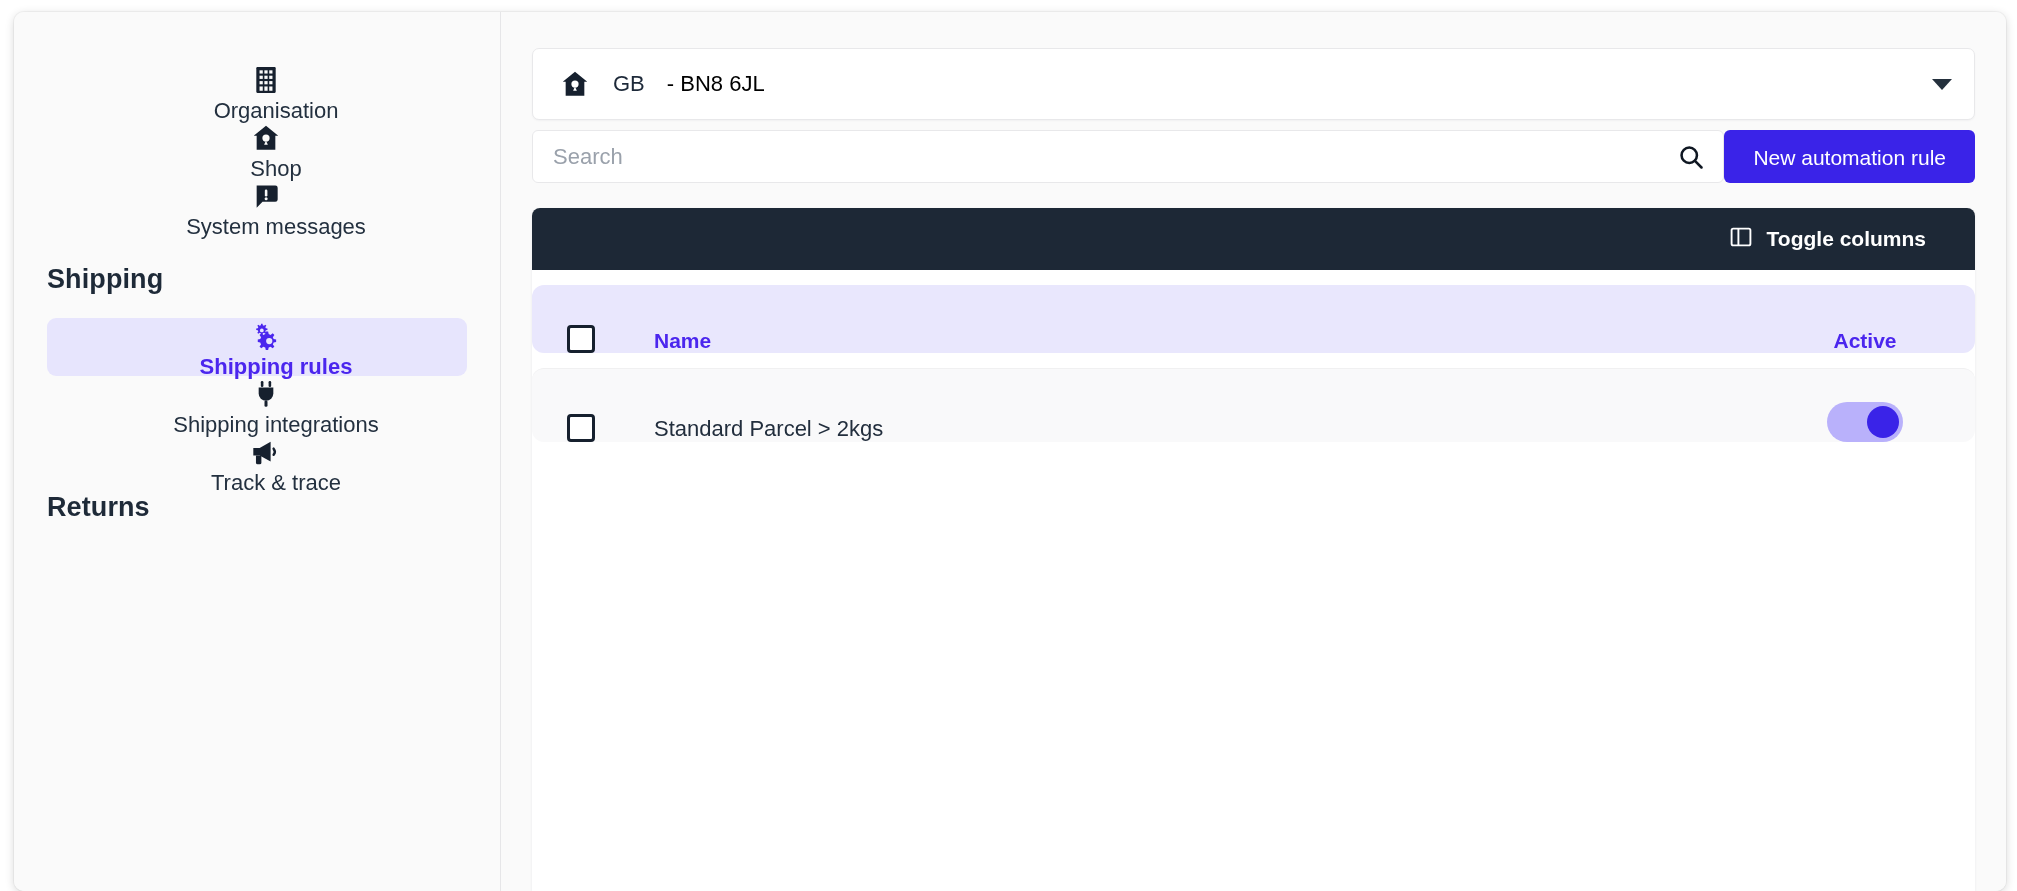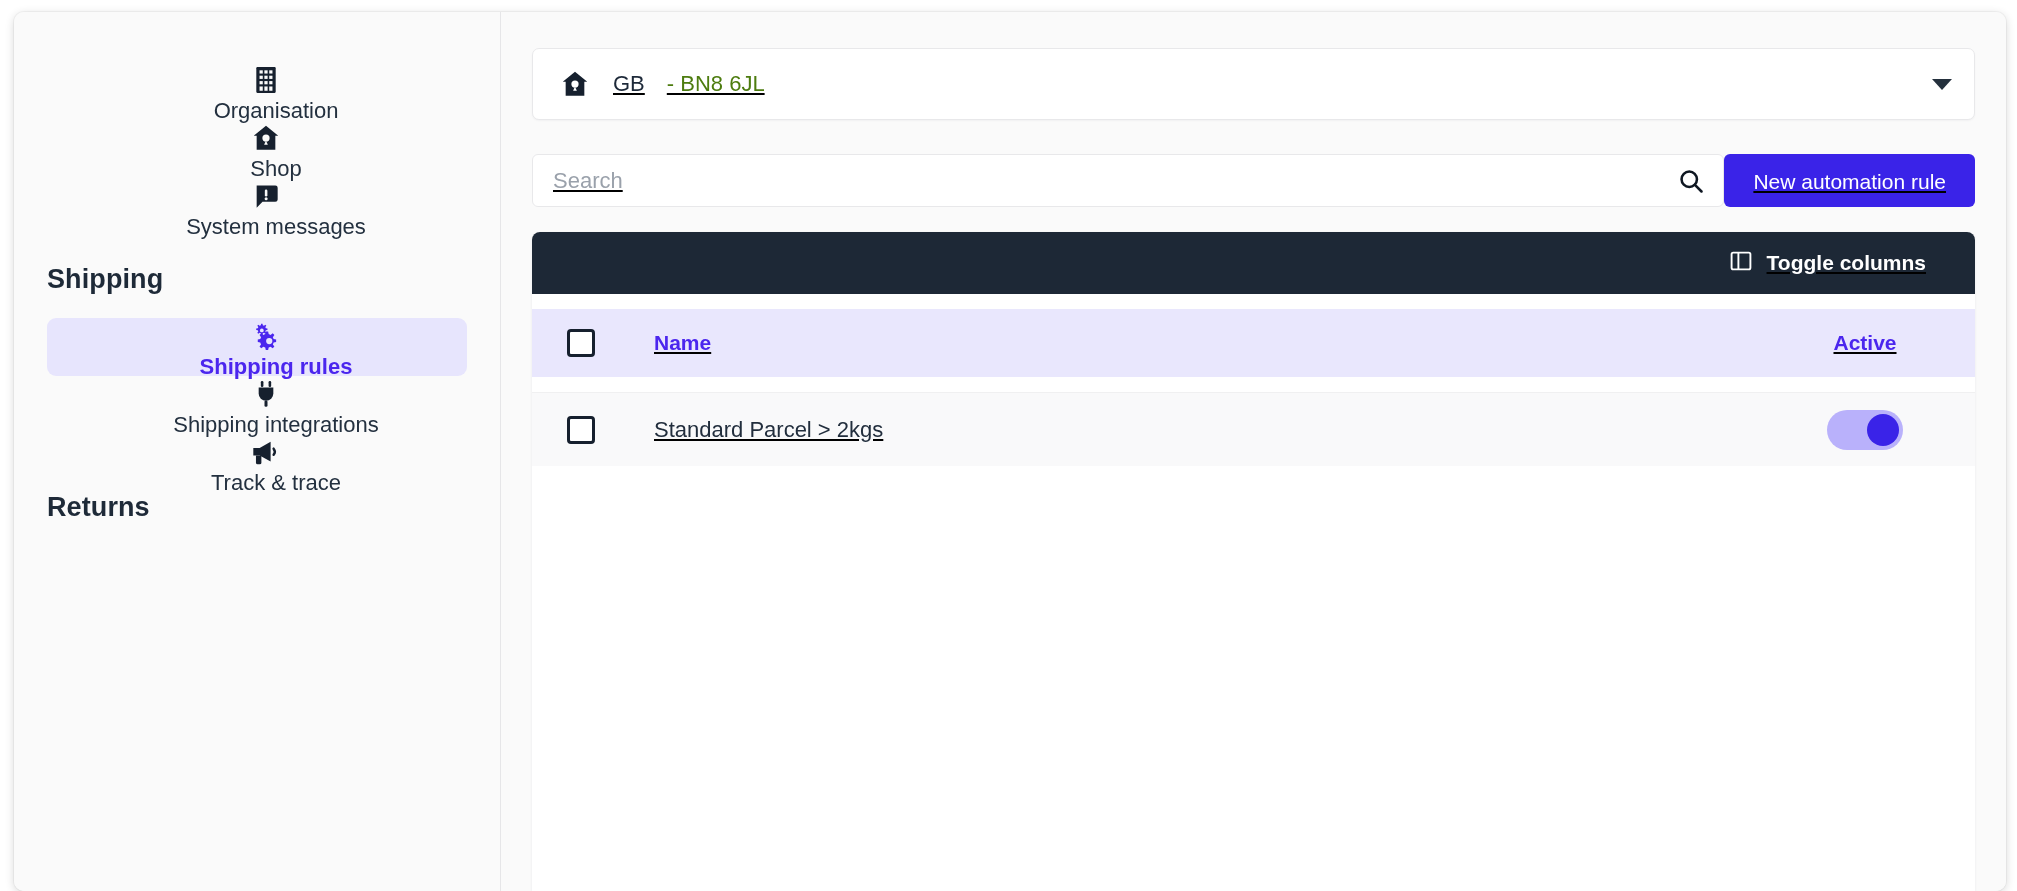--- a/index.html
+++ b/index.html
@@ -79,21 +79,20 @@
 
   
   #main {
     flex: 1 1 auto;
     height: 100%;
     background: #fafafa;
     padding: 36px 31px 0 31px;
     display: flex;
     flex-direction: column;
     overflow: hidden;
-    text-decoration: underline;
   }
 
   
   #location-select {
     height: 72px;
     background: #ffffff;
     border: 1px solid #e8e8ea;
     border-radius: 7px;
     display: flex;
     align-items: center;
@@ -106,32 +105,32 @@
     display: flex;
     align-items: center;
     color: #16202e;
   }
   #location-select .loc-text {
     margin-left: 22px;
     font-size: 22px;
     color: #1d2939;
     white-space: nowrap;
   }
-  #location-select .loc-sub { color: #4d7c0f; }
+  #location-select .loc-sub { color: #000000; }
   #location-select .caret {
     margin-left: auto;
     width: 0; height: 0;
     border-left: 10px solid transparent;
     border-right: 10px solid transparent;
     border-top: 11px solid #24303d;
   }
 
   
   #search-row {
-    margin-top: 34px;
+    margin-top: 10px;
     display: flex;
     align-items: flex-end;
   }
   #search-box {
     flex: 1 1 auto;
     height: 53px;
     background: #ffffff;
     border: 1px solid #e8e8ea;
     border-radius: 6px;
     display: flex;
@@ -194,23 +193,24 @@
     border: none;
     color: #ffffff;
     font-family: "Liberation Sans", sans-serif;
     font-size: 21px;
     font-weight: bold;
     cursor: pointer;
   }
 
   .trow {
     display: flex;
-    align-items: center;
+    align-items: flex-end;
     height: 74px;
     flex: 0 0 74px;
+    border-radius: 12px;
   }
   .trow .c-check {
     flex: 0 0 92px;
     display: flex;
     align-items: center;
     justify-content: center;
     padding-left: 6px;
   }
   .trow .c-name {
     flex: 1 1 auto;

